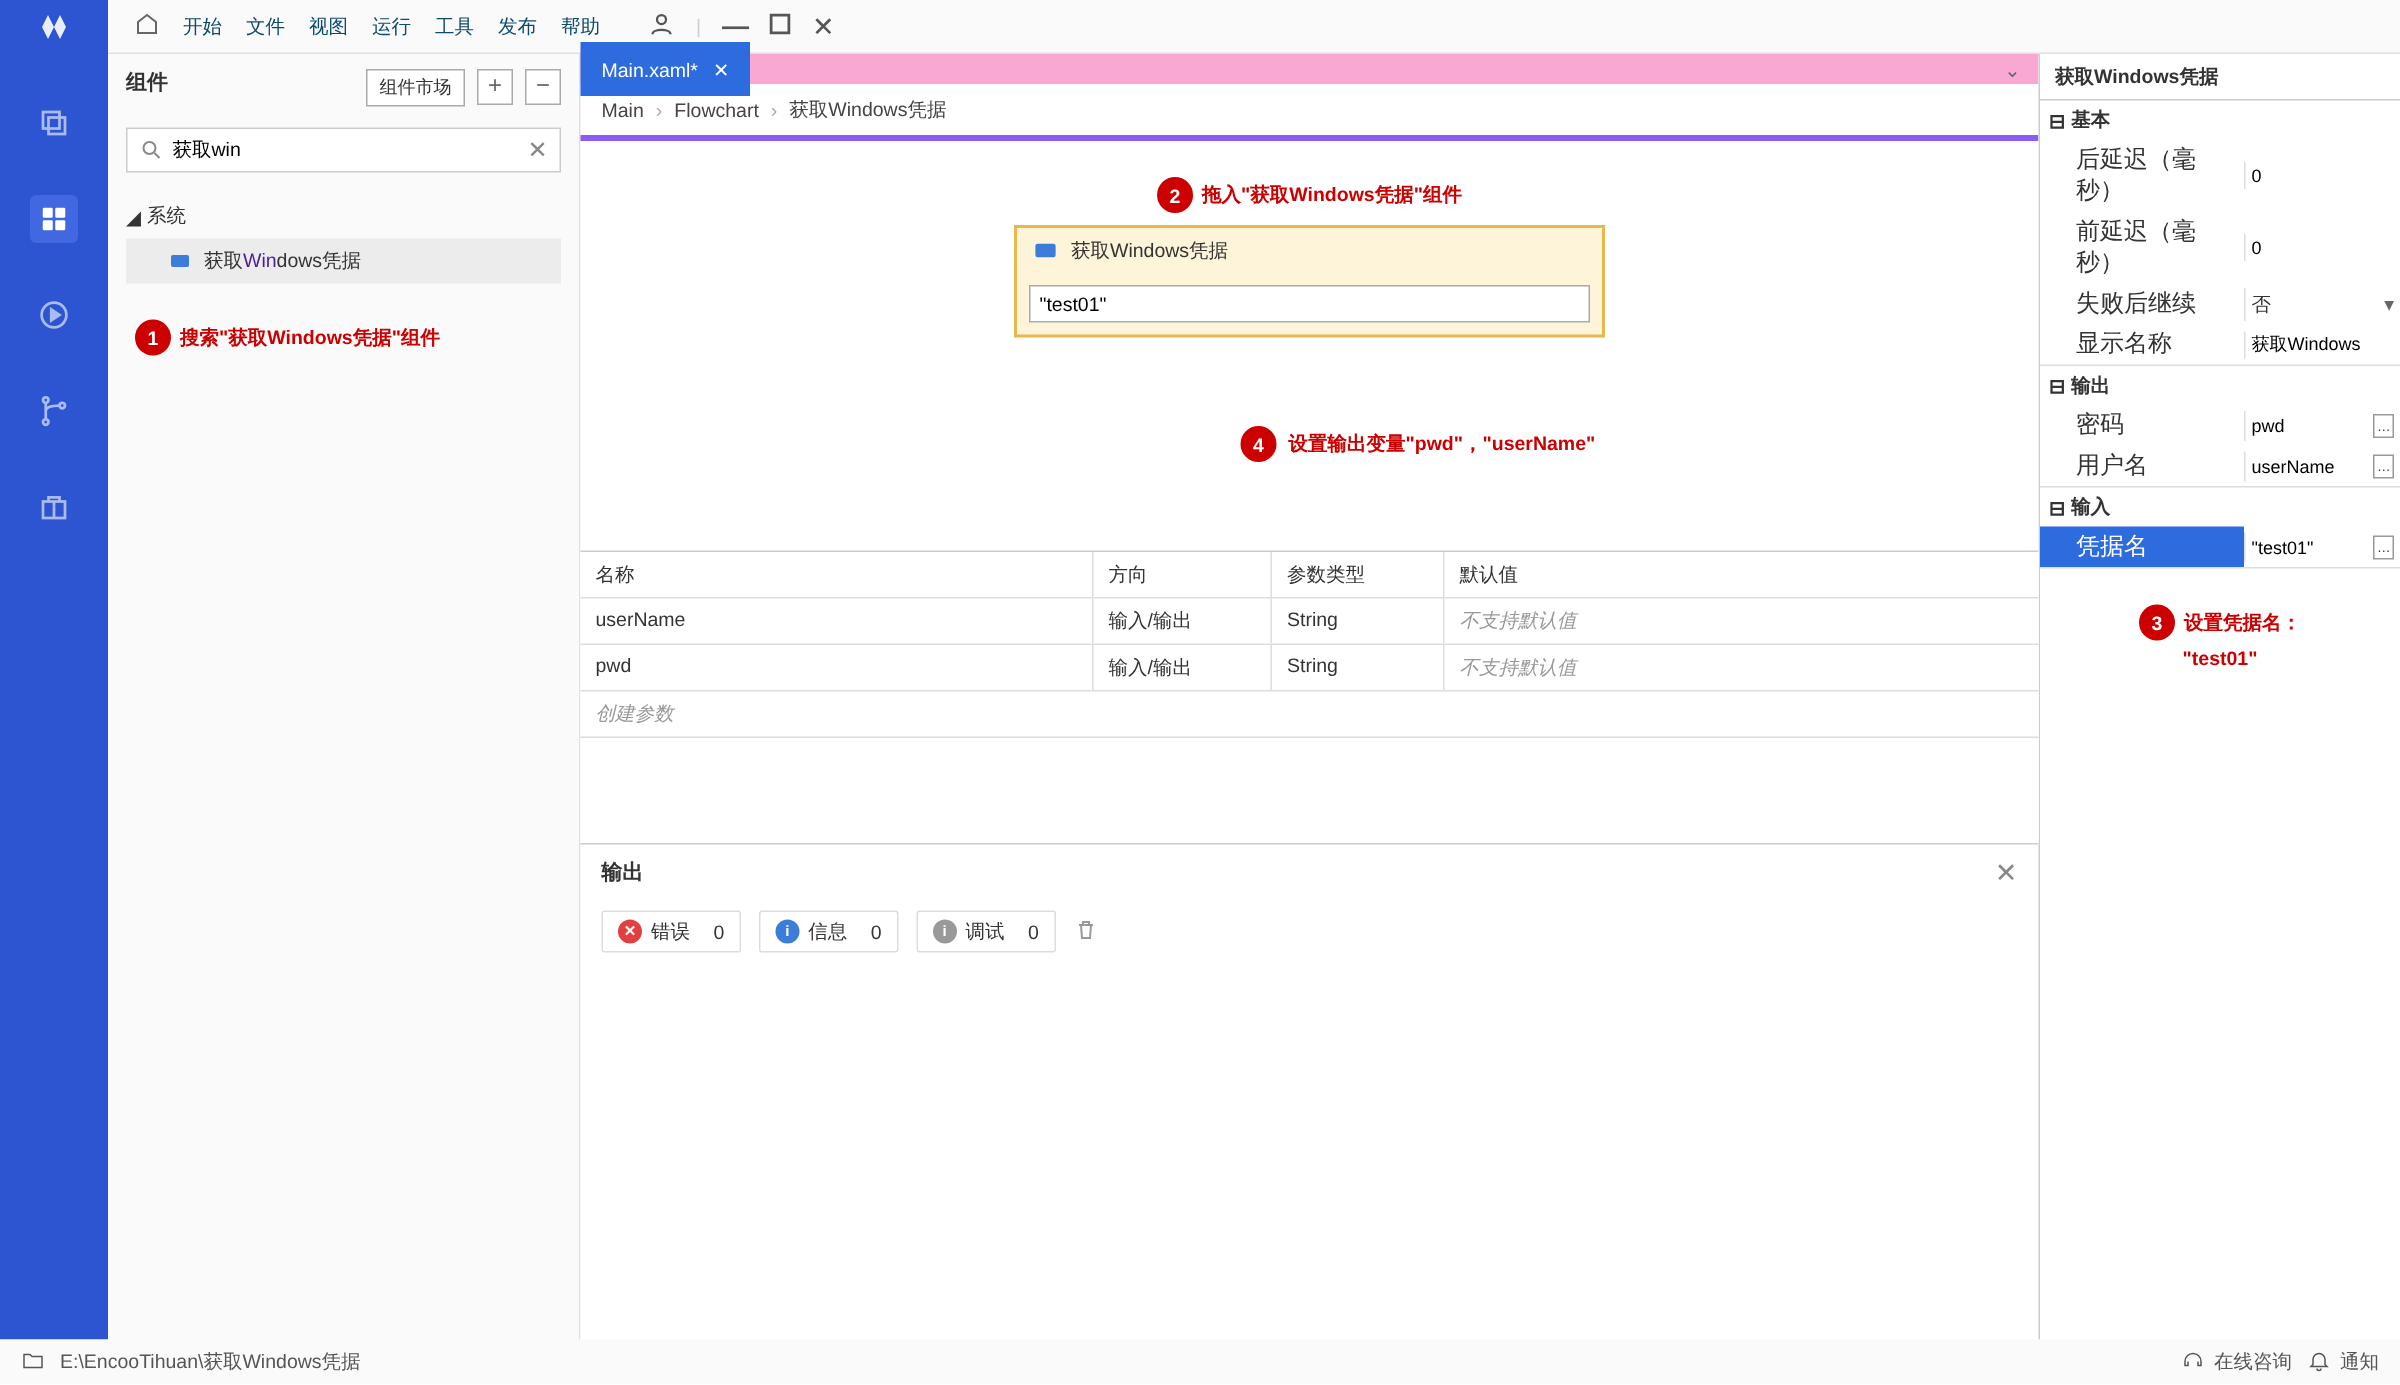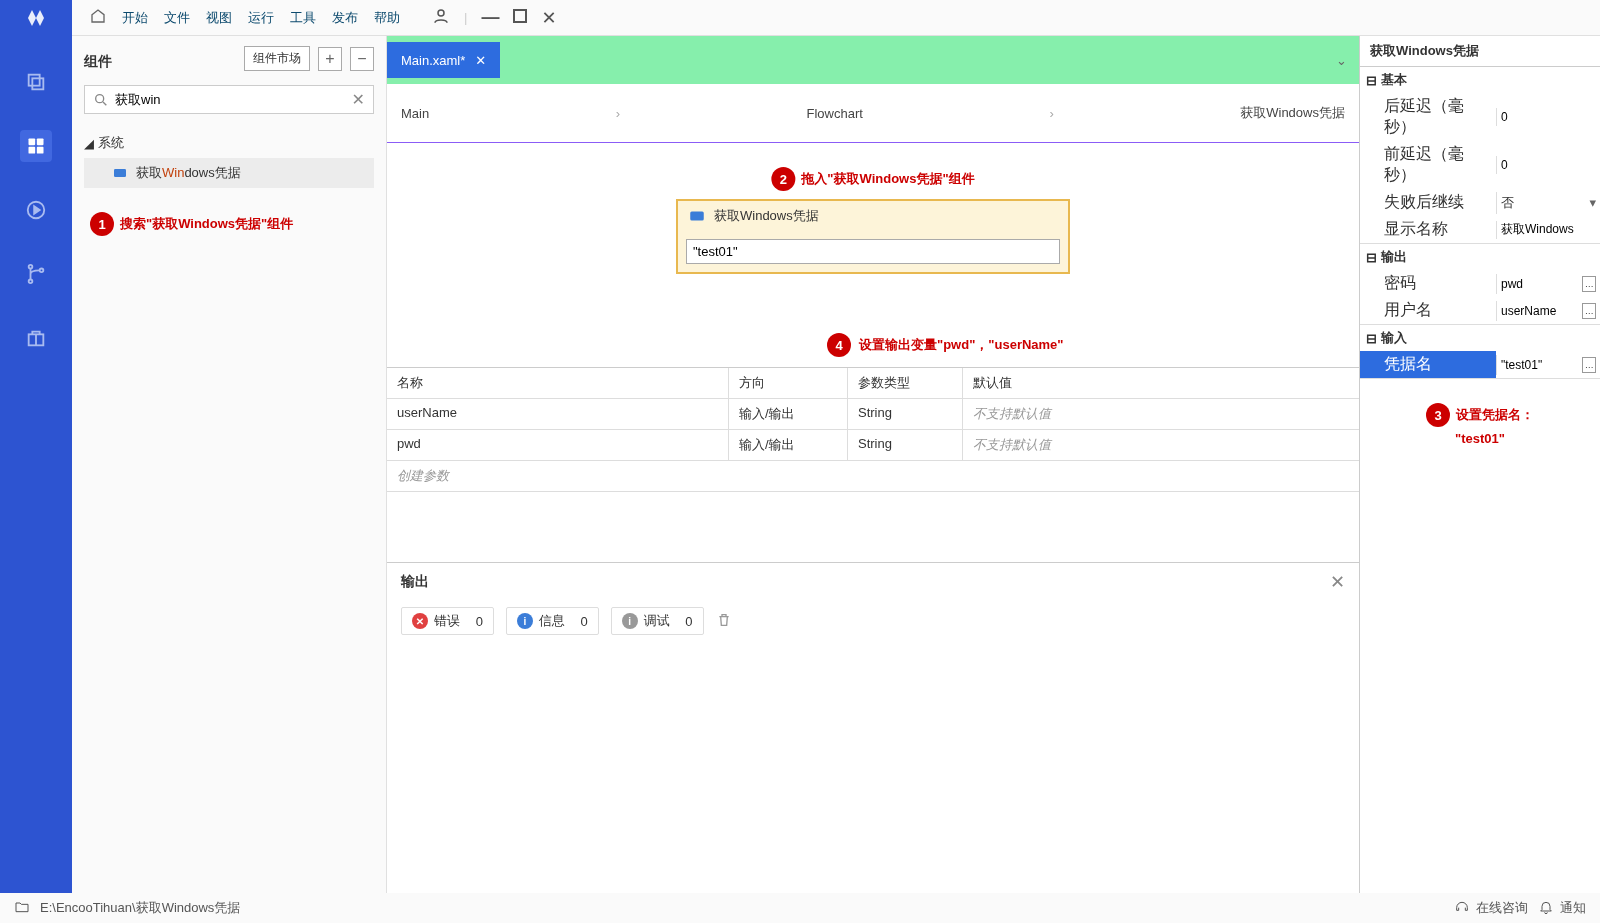--- a/index.html
+++ b/index.html
@@ -9,41 +9,41 @@
 .logo svg { width: 24px; height: 24px; }
 .menu { display: flex; gap: 16px; padding: 0 18px; align-items: center; }
 .menu-item { cursor: pointer; color: #0c4a6e; }
 .title { flex: 1; text-align: center; color: #333; font-size: 14px; }
 .win-controls { display: flex; gap: 14px; padding: 0 14px; align-items: center; color: #555; }
 .main { flex: 1; display: flex; min-height: 0; }
 .sidebar-icons { width: 72px; background: #2d54d1; display: flex; flex-direction: column; align-items: center; padding-top: 30px; gap: 32px; }
 .sidebar-icon { width: 32px; height: 32px; color: #a9bbf0; cursor: pointer; display: flex; align-items: center; justify-content: center; }
 .sidebar-icon.active { background: #4168e0; color: #fff; border-radius: 4px; }
 .components-panel { width: 315px; border-right: 1px solid #e0e0e0; display: flex; flex-direction: column; background: #fafafa; }
-.panel-hdr { display: flex; align-items: flex-end; padding: 10px 12px; gap: 8px; }
+.panel-hdr { display: flex; align-items: flex-start; padding: 10px 12px; gap: 8px; }
 .panel-title { font-weight: bold; font-size: 14px; flex: 1; }
 .btn-outline { border: 1px solid #aaa; padding: 3px 8px; font-size: 12px; cursor: pointer; background: #fff; margin-left: 10px; }
 .btn-sq { width: 24px; height: 24px; border: 1px solid #aaa; display: flex; align-items: center; justify-content: center; cursor: pointer; font-size: 16px; color: #666; background: #fff; }
 .search-wrap { margin: 4px 12px 8px; border: 1px solid #ccc; display: flex; align-items: center; padding: 4px 8px; background: #fff; }
 .search-wrap svg { width: 16px; height: 16px; color: #888; }
 .search-input { flex: 1; border: none; outline: none; padding: 2px 6px; font-size: 13px; }
 .clear-x { color: #888; cursor: pointer; font-size: 16px; }
 .tree { padding: 6px 12px; }
 .tree-node { display: flex; align-items: center; gap: 4px; padding: 6px 0; cursor: pointer; }
 .tree-item { display: flex; align-items: center; gap: 8px; padding: 6px 8px 6px 28px; cursor: pointer; background: #ececec; }
-.hl { color: #c2410c; }
+.hl { color: #4c1d95; }
 .annotation { color: #c00; font-weight: bold; display: flex; align-items: center; gap: 6px; margin: 18px 0 0 18px; }
 .circle-num { width: 24px; height: 24px; border-radius: 50%; background: #c00; color: #fff; display: inline-flex; align-items: center; justify-content: center; font-size: 13px; font-weight: bold; }
 .center { flex: 1; display: flex; flex-direction: column; min-width: 0; }
-.tabbar { height: 48px; background: #86efac; display: flex; align-items: center; }
+.tabbar { height: 20px; background: #f9a8d4; display: flex; align-items: center; }
 .tab { height: 36px; background: #2d6cdf; color: #fff; display: flex; align-items: center; padding: 0 14px; gap: 10px; cursor: pointer; font-size: 13px; }
 .tab span.close { cursor: pointer; }
 .tabbar-spacer { flex: 1; }
 .tabbar-chevron { padding: 0 12px; color: #666; cursor: pointer; }
-.breadcrumb { display: flex; align-items: center; gap: 8px; padding: 20px 14px; color: #444; border-bottom: 1px solid #8b5cf6; font-size: 13px; justify-content: space-between; }
+.breadcrumb { display: flex; align-items: center; gap: 8px; padding: 8px 14px; color: #444; border-bottom: 4px solid #8b5cf6; font-size: 13px; }
 .breadcrumb .sep { color: #aaa; }
 .canvas { flex: 1; background: #fff; display: flex; flex-direction: column; align-items: center; position: relative; min-height: 0; }
 .ann2 { position: absolute; top: 24px; left: 50%; transform: translateX(-50%); color: #c00; font-weight: bold; display: flex; align-items: center; gap: 6px; }
 .activity { position: absolute; top: 56px; left: 50%; transform: translateX(-50%); width: 394px; border: 2px solid #e8b84f; background: #fdf4d9; }
 .activity-hdr { display: flex; align-items: center; gap: 8px; padding: 6px 10px; }
 .activity-hdr svg { width: 18px; height: 18px; }
 .activity-body { padding: 8px; }
 .activity-body input { width: 100%; border: 1px solid #aaa; padding: 4px 6px; font-size: 13px; }
 .ann4 { position: absolute; top: 190px; left: 440px; color: #c00; font-weight: bold; display: flex; align-items: center; gap: 8px; }
 .params-panel { position: absolute; bottom: 0; left: 0; right: 0; background: #fff; }

